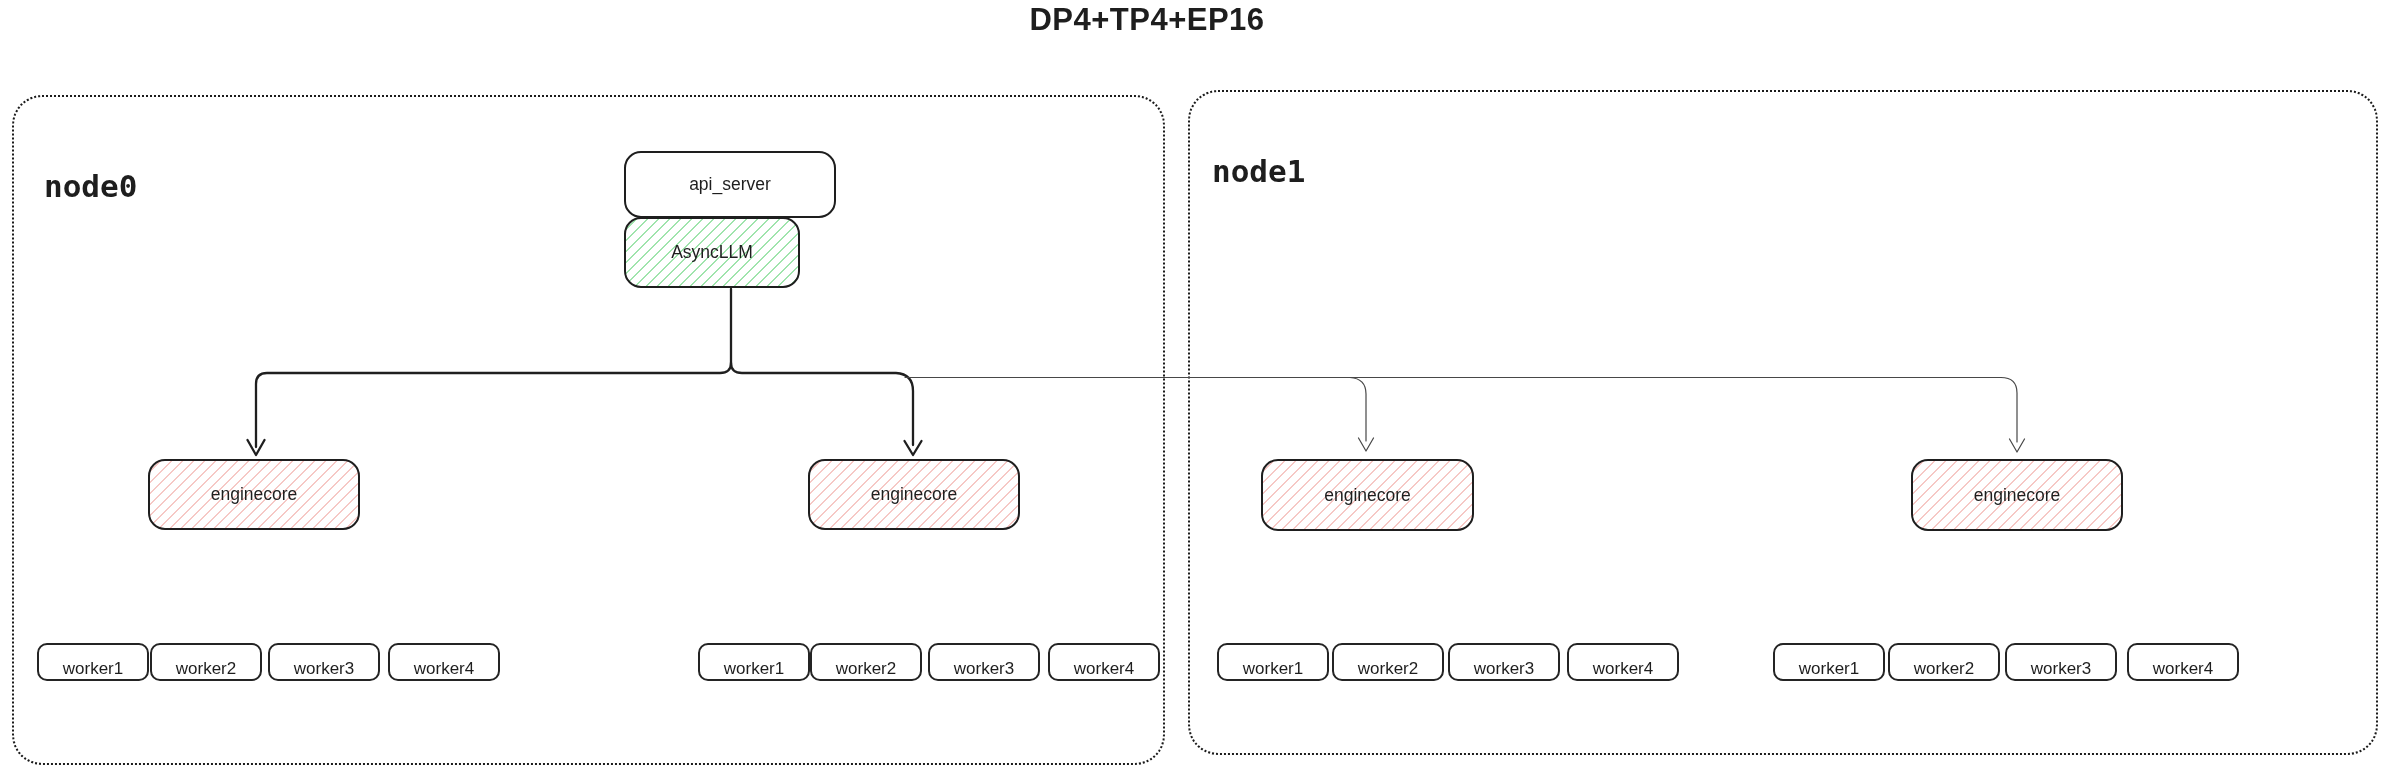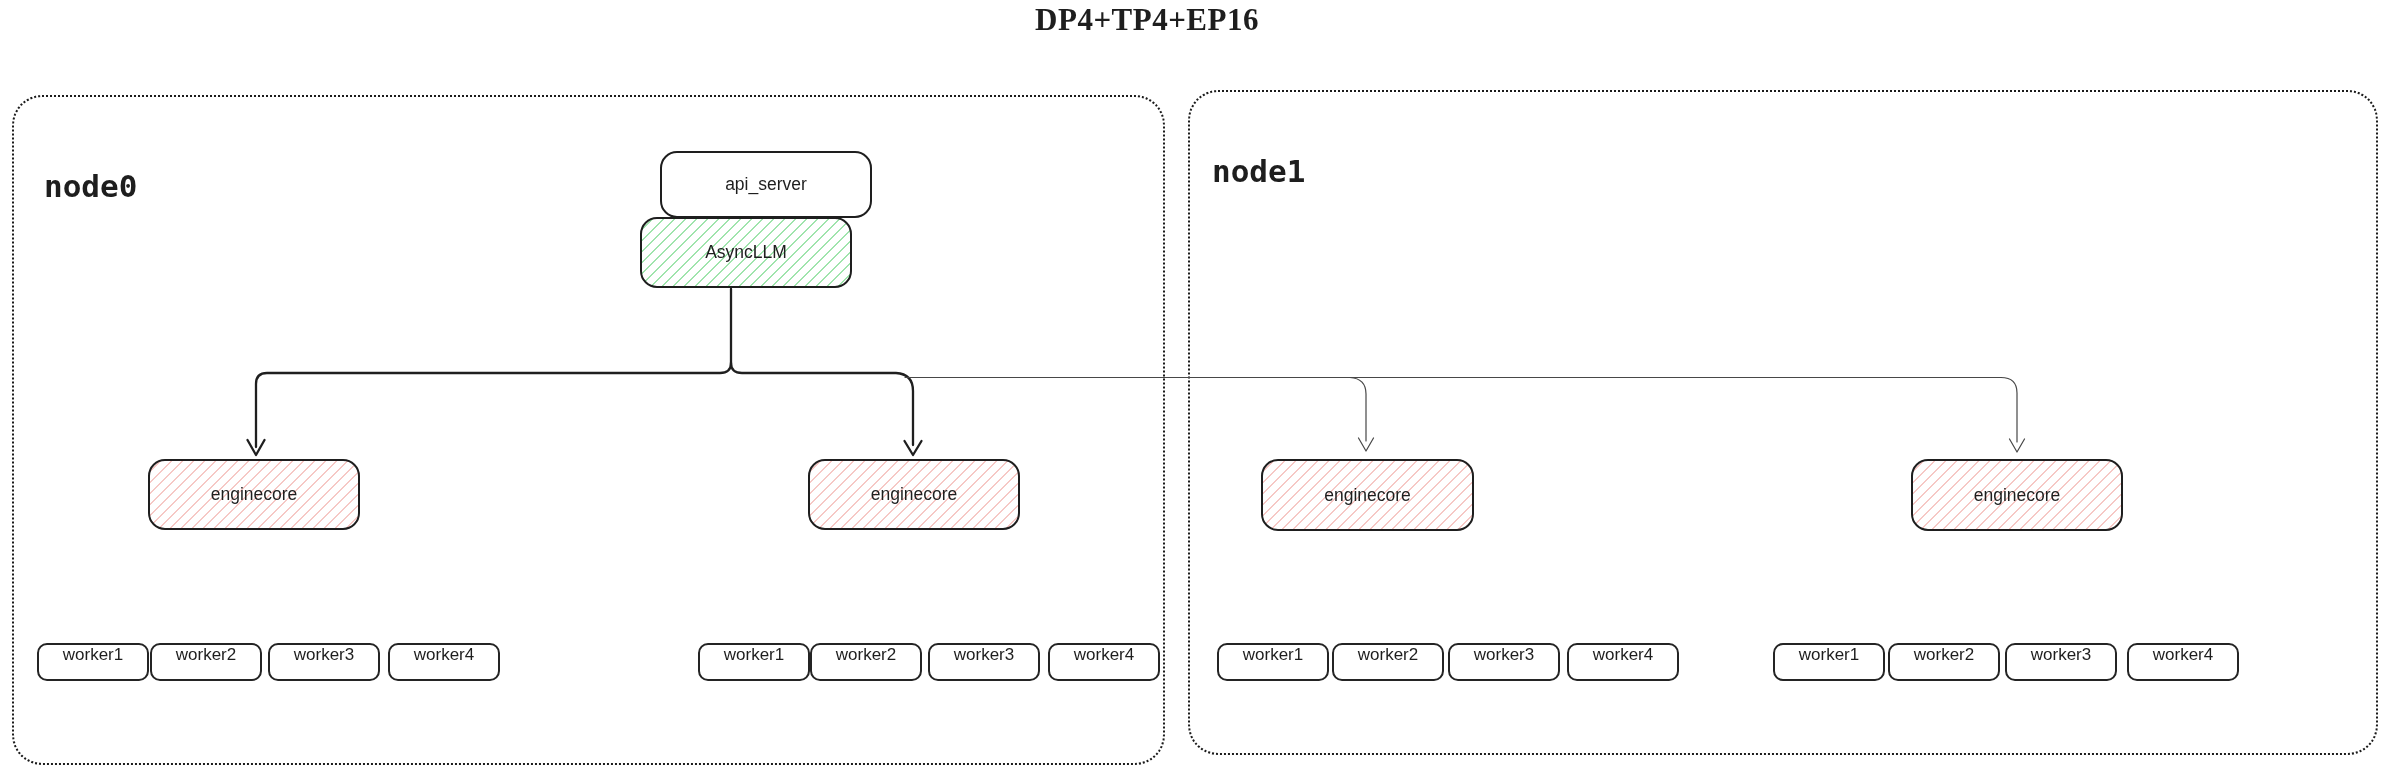--- a/index.html
+++ b/index.html
@@ -10,21 +10,21 @@
     background: #ffffff;
     font-family: "Liberation Sans", sans-serif;
     color: #1e1e1e;
     overflow: hidden;
   }
   .title {
     position: absolute;
     left: 1147px;
     top: 2px;
     transform: translateX(-50%);
-    font-family: Liberation Serif, serif;
+    font-family: Liberation Sans, sans-serif;
     font-weight: bold;
     font-size: 31px;
     letter-spacing: 0.5px;
     color: #1e1e1e;
     white-space: nowrap;
   }
   .node-frame {
     position: absolute;
     border: 2.5px dotted #1b1b1b;
     border-radius: 30px;
@@ -56,37 +56,37 @@
     white-space: nowrap;
   }
   .hatch-green {
     background-image: repeating-linear-gradient(135deg,
       transparent 0px, transparent 6.4px, #9fe4ac 6.4px, #9fe4ac 7.8px);
   }
   .hatch-red {
     background-image: repeating-linear-gradient(135deg,
       transparent 0px, transparent 6.4px, #f6c8c5 6.4px, #f6c8c5 7.8px);
   }
-  #api-server-box { left: 624px; top: 151px; width: 212px; height: 67px; margin-left: 36px; }
-  #asyncllm-box   { left: 624px; top: 217px; width: 212px; height: 71px; margin-left: 16px; }
+  #api-server-box { left: 624px; top: 151px; width: 212px; height: 67px; }
+  #asyncllm-box   { left: 624px; top: 217px; width: 176px; height: 71px; }
   #enginecore-box-0 { left: 148px;  top: 459px; width: 212px; height: 71px; }
   #enginecore-box-1 { left: 808px;  top: 459px; width: 212px; height: 71px; }
   #enginecore-box-2 { left: 1261px; top: 459px; width: 213px; height: 72px; }
   #enginecore-box-3 { left: 1911px; top: 459px; width: 212px; height: 72px; }
   .worker {
     position: absolute;
     box-sizing: border-box;
     top: 643px;
     width: 112px;
     height: 38px;
     border: 2px solid #242424;
     border-radius: 10px;
     background: #ffffff;
     display: flex;
-    align-items: flex-start;
+    align-items: flex-end;
     justify-content: center;
     font-size: 17px;
     white-space: nowrap;
   }
   #connector-layer {
     position: absolute;
     left: 0; top: 0;
     pointer-events: none;
   }
   .conn-thick { fill: none; stroke: #1f1f1f; stroke-width: 2.3; stroke-linecap: round; stroke-linejoin: round; }

